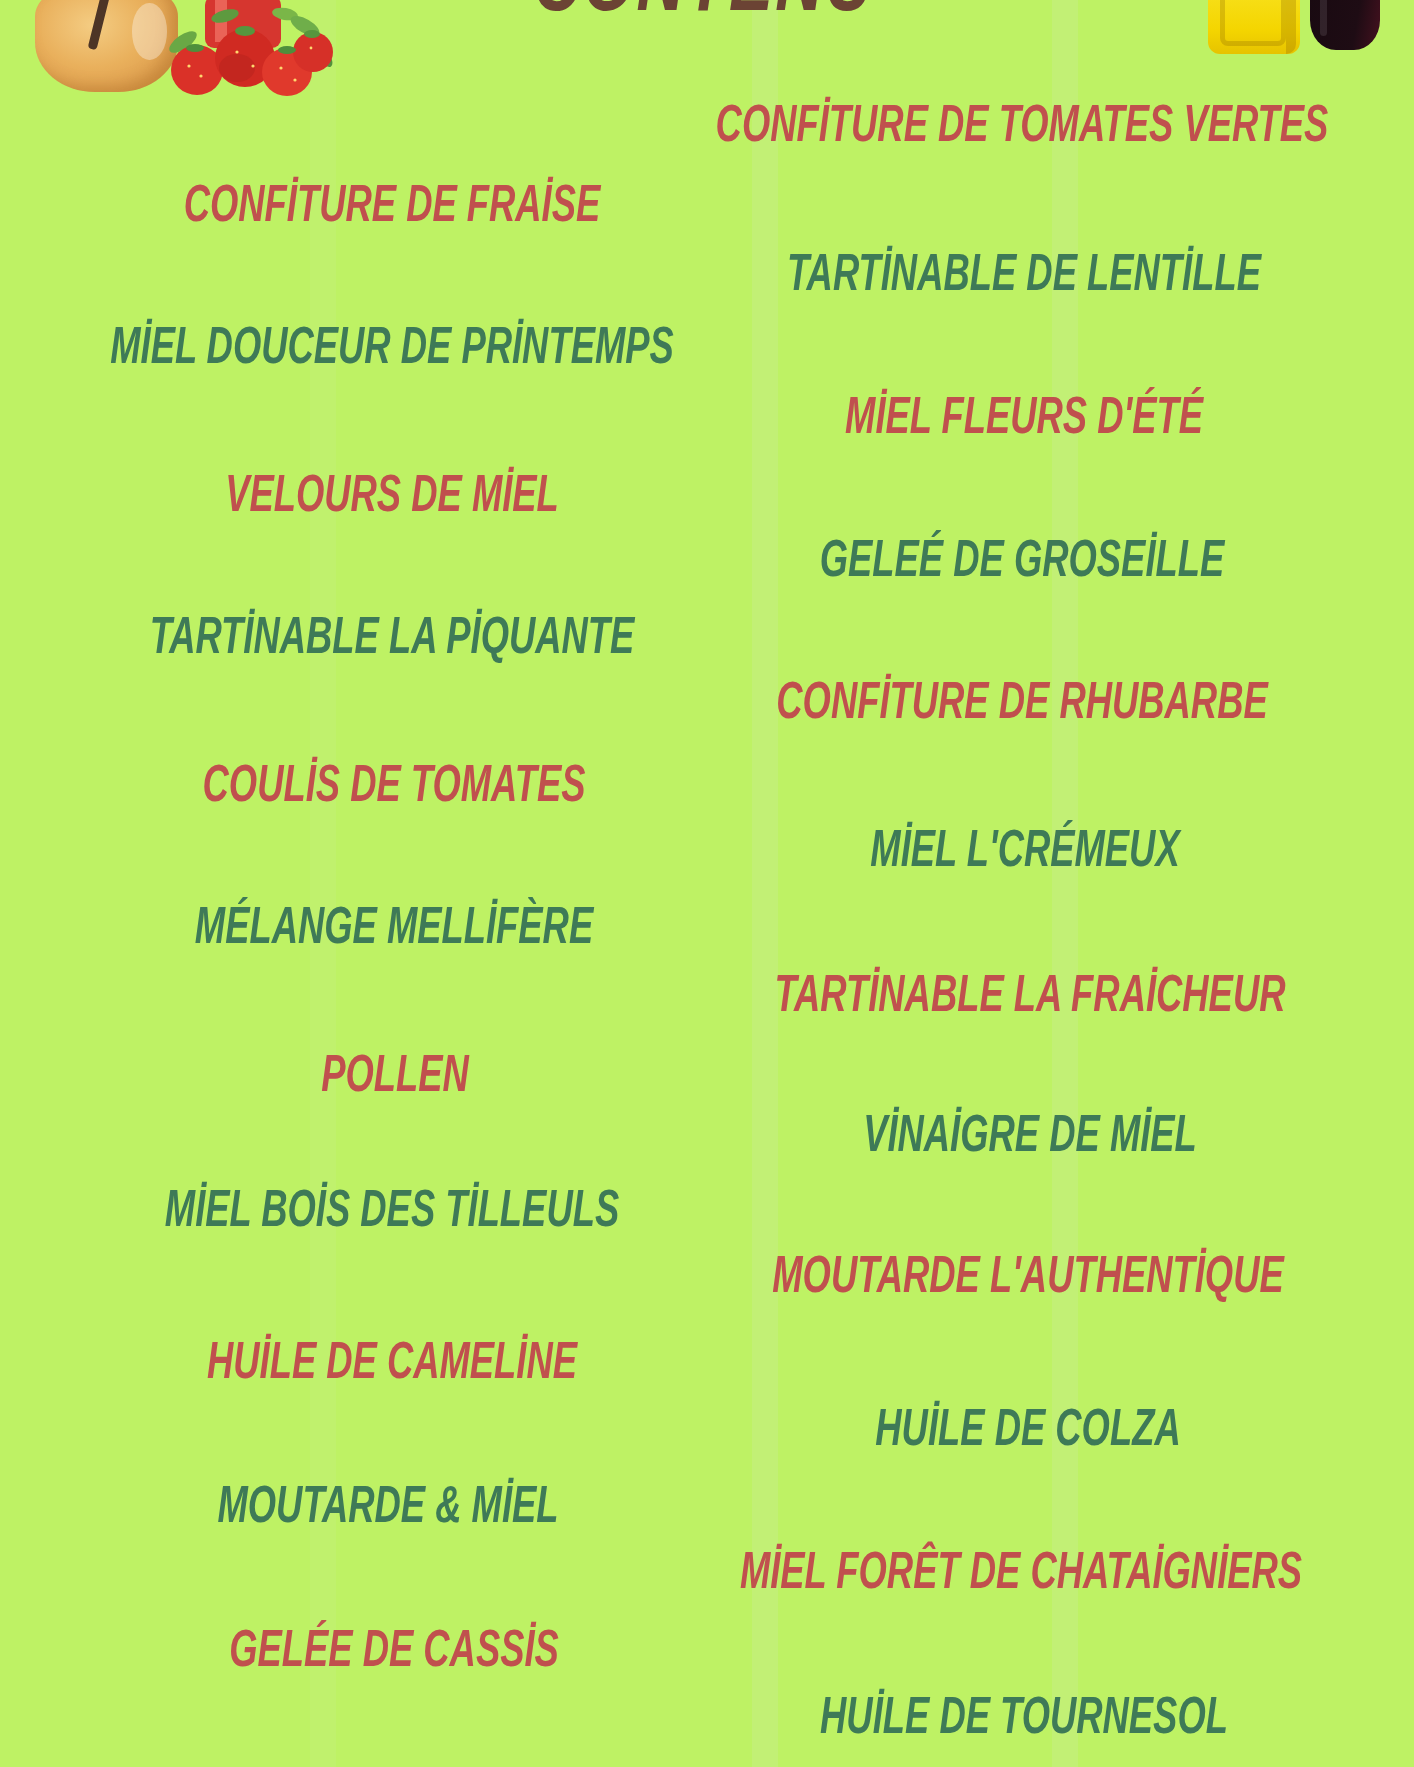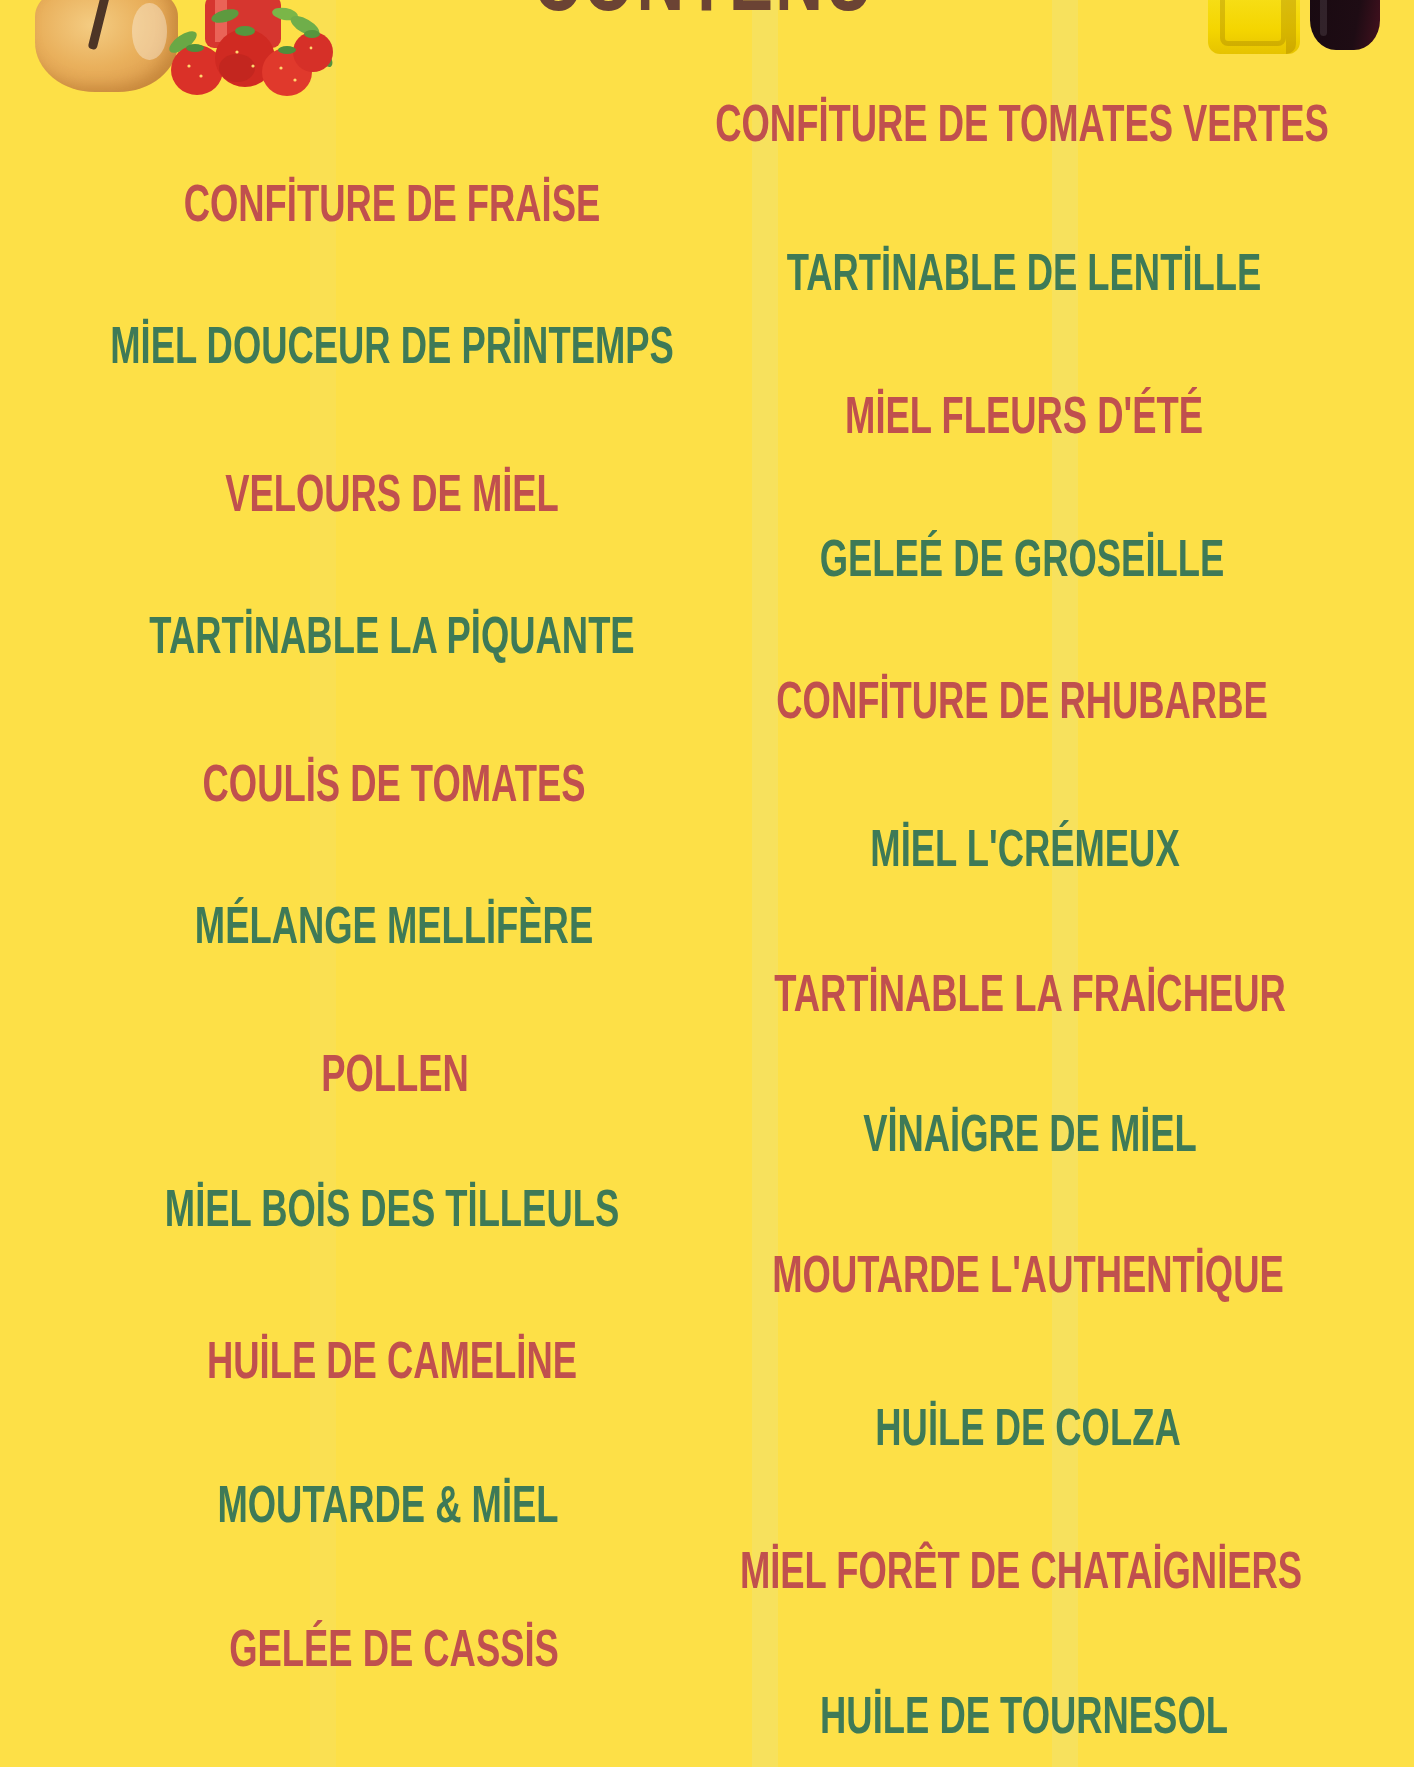--- a/index.html
+++ b/index.html
@@ -117,21 +117,21 @@
     position: absolute;
     left: 10px; top: 6px;
     width: 7px; height: 44px;
     background: rgba(255,255,255,0.10);
     border-radius: 4px;
   }
 </style>
 </head>
 <body>
 
-<div class="page" style="background: #fde047;">
+<div class="page" style="background: #bef264; font-style: italic;">
 
   <div class="streak s1"></div>
   <div class="streak s2"></div>
   <div class="streak s3"></div>
 
   <div class="honey-jar">
     <span class="dipper"></span>
   </div>
 
   <svg class="strawberries" width="170" height="97" viewBox="0 0 170 97">

